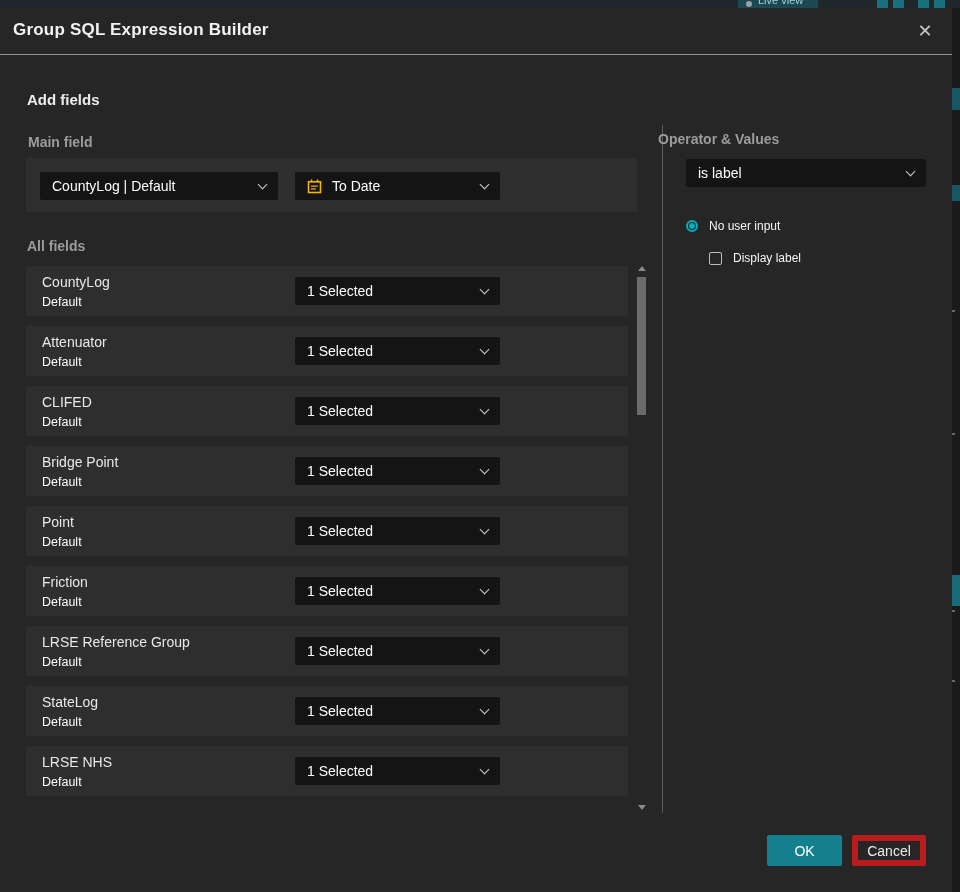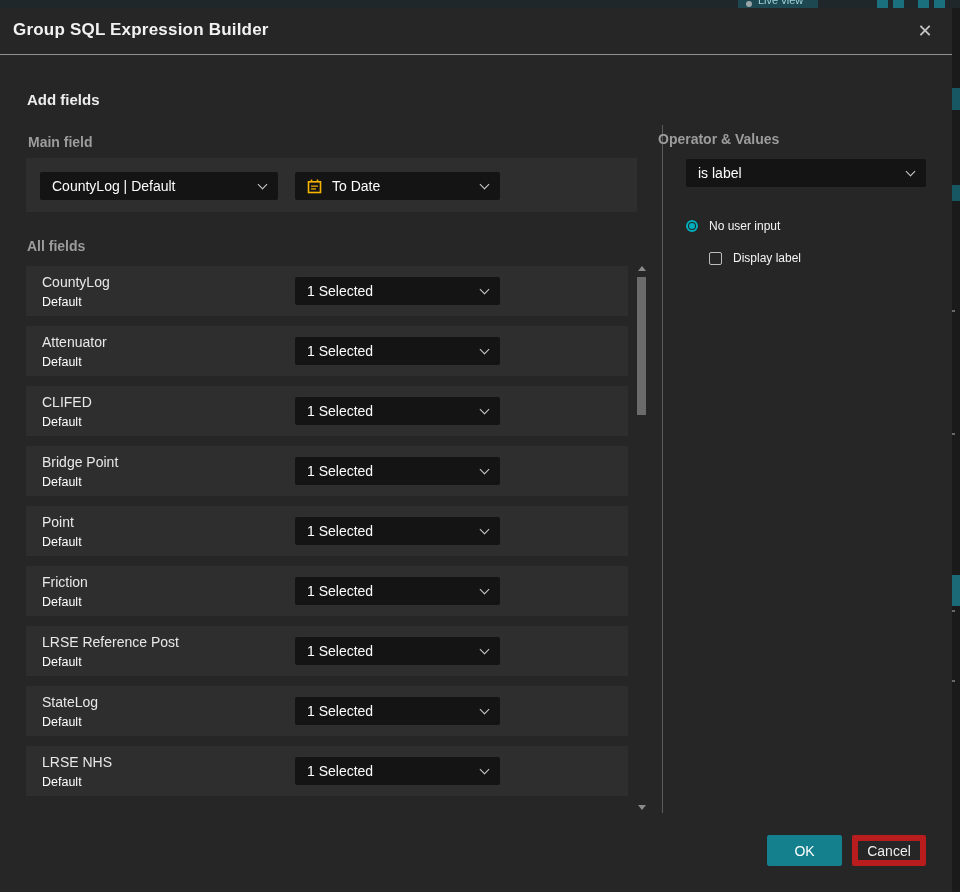--- a/index.html
+++ b/index.html
@@ -182,21 +182,21 @@
     </div>
     <div class="row">
       <div class="row-name">Friction</div>
       <div class="row-sub">Default</div>
       <div class="dd row-dd">
         <span class="val">1 Selected</span>
         <span class="chev"></span>
       </div>
     </div>
     <div class="row">
-      <div class="row-name">LRSE Reference Post</div>
+      <div class="row-name">LRSE Reference Group</div>
       <div class="row-sub">Default</div>
       <div class="dd row-dd">
         <span class="val">1 Selected</span>
         <span class="chev"></span>
       </div>
     </div>
     <div class="row">
       <div class="row-name">StateLog</div>
       <div class="row-sub">Default</div>
       <div class="dd row-dd">

